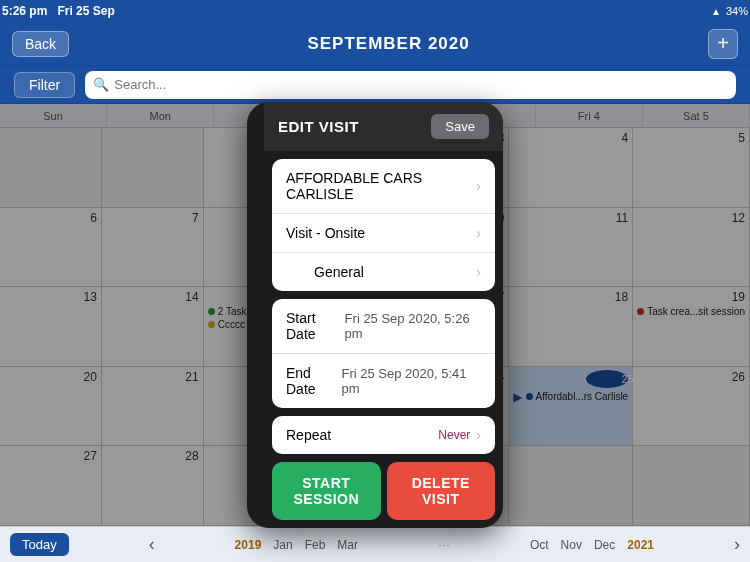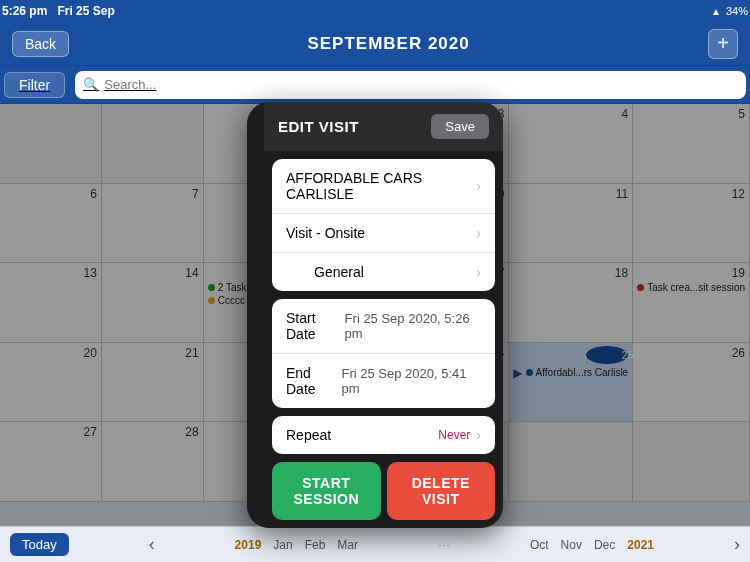--- a/index.html
+++ b/index.html
@@ -62,25 +62,24 @@
       display: flex; align-items: center; justify-content: center;
       font-size: 20px;
       cursor: pointer;
     }
 
     
     #filter-bar {
       background: #1a4fa0;
       display: flex;
       align-items: center;
-      padding: 0 4px;
+      padding: 0 14px;
       height: 38px;
       gap: 10px;
       border-bottom: 1px solid #1444a0;
-      text-decoration: underline;
     }
     .filter-button {
       background: rgba(255,255,255,0.15);
       color: white;
       border: 1px solid rgba(255,255,255,0.3);
       border-radius: 6px;
       padding: 4px 14px;
       font-size: 14px;
       cursor: pointer;
     }
@@ -388,20 +387,29 @@
   <button class="filter-button">Filter</button>
   <div class="search-box">
     <span class="search-icon">🔍</span>
     <input type="text" placeholder="Search..." style="">
   </div>
 </div>
 
 <div id="calendar-wrapper">
   <div id="calendar">
 
+    <div class="cal-header">
+      <div class="cal-header-cell">Sun</div>
+      <div class="cal-header-cell">Mon</div>
+      <div class="cal-header-cell">Tue 1</div>
+      <div class="cal-header-cell">Wed 2</div>
+      <div class="cal-header-cell">Thu 3</div>
+      <div class="cal-header-cell">Fri 4</div>
+      <div class="cal-header-cell">Sat 5</div>
+    </div>
 
     <div class="cal-body">
 
       <div class="cal-cell other-month"></div>
       <div class="cal-cell other-month"></div>
       <div class="cal-cell">
           <div class="day-num">1</div>
         </div>
       <div class="cal-cell">
           <div class="day-num">2</div>

